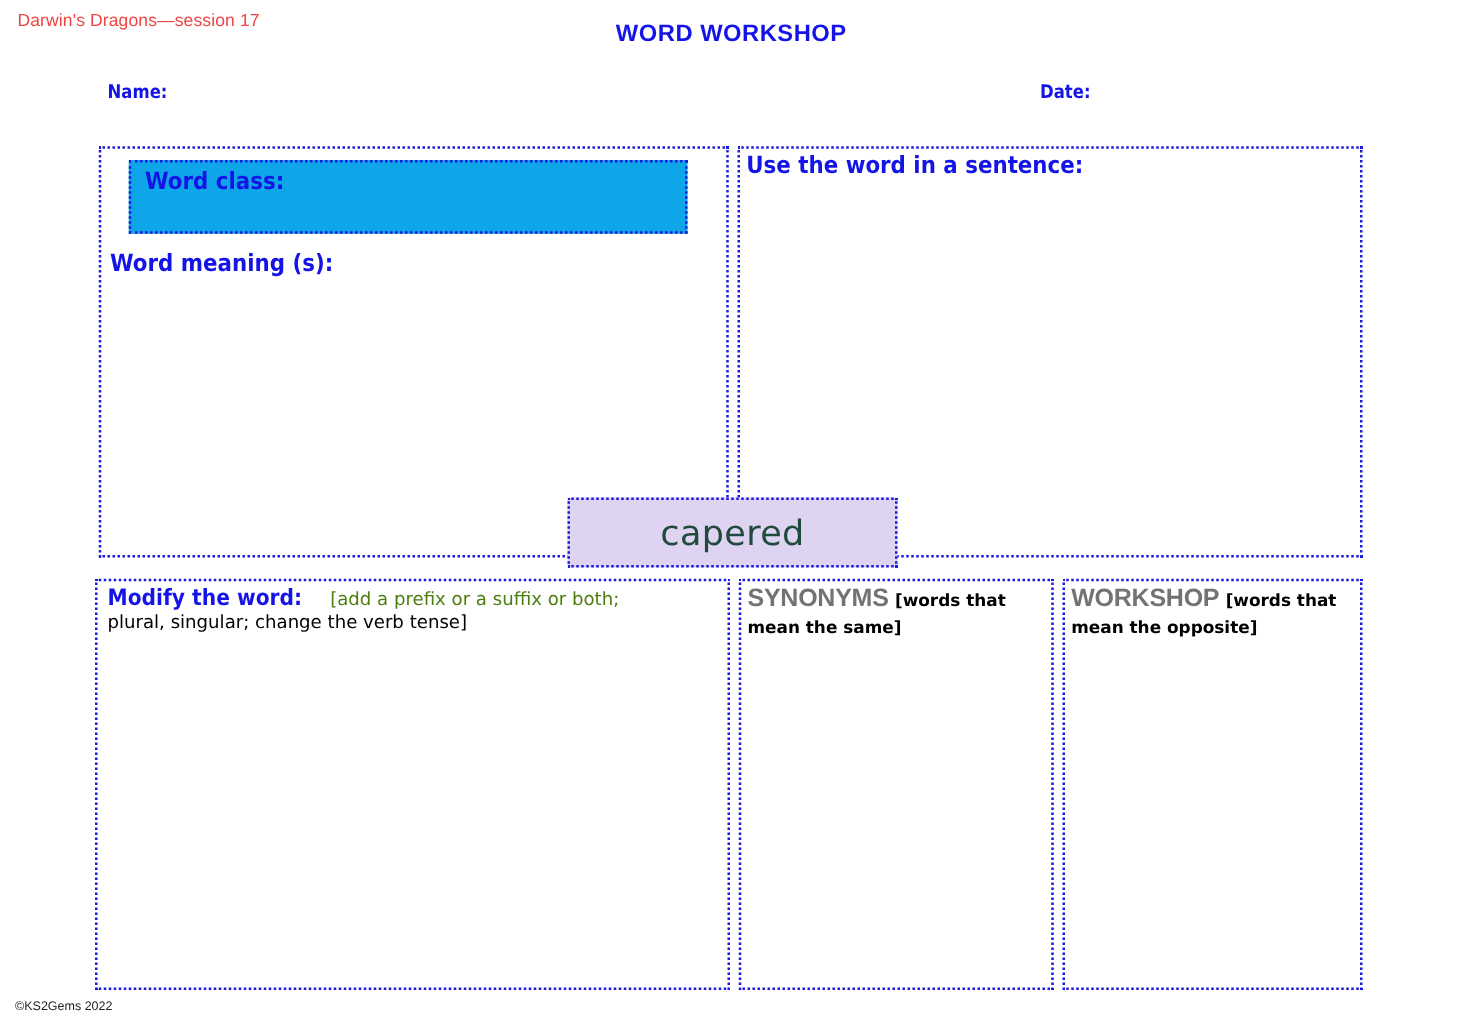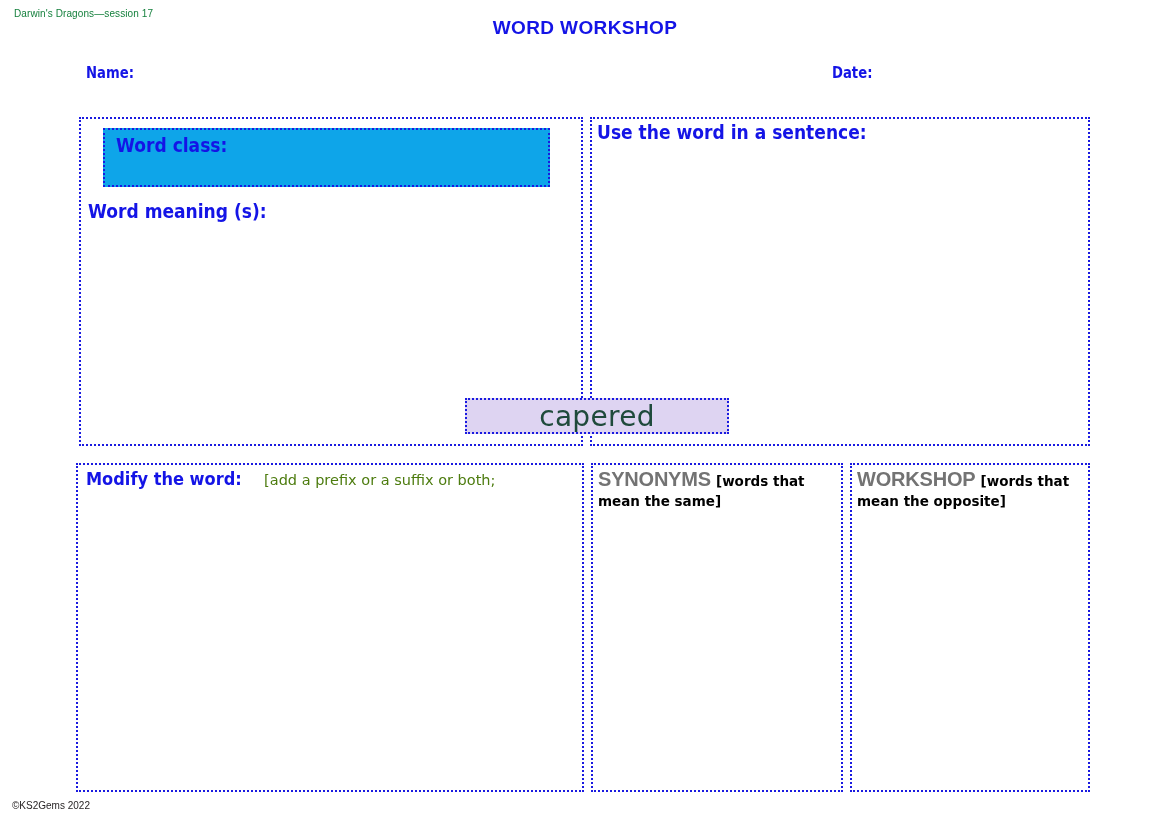--- a/index.html
+++ b/index.html
@@ -14,22 +14,22 @@
     font-family: "DejaVu Sans", sans-serif;
     overflow: hidden;
   }
 
   
   .session-label {
     position: absolute;
     left: 14px;
     top: 8px;
     font-family: "Liberation Sans", sans-serif;
-    font-size: 10px;
-    color: #15803d;
+    font-size: 14px;
+    color: #ef4444;
     letter-spacing: 0.1px;
     white-space: nowrap;
   }
 
   .sheet-title {
     position: absolute;
     left: 0;
     right: 0;
     top: 17px;
     text-align: center;
@@ -129,28 +129,29 @@
     font-size: 19px;
     color: #1414e6;
     transform: scaleX(0.9);
     transform-origin: left center;
     white-space: nowrap;
   }
 
   
   .word-chip {
     position: absolute;
-    left: 465px;
+    left: 454px;
     top: 398px;
     width: 264px;
-    height: 36px;
+    height: 56px;
     background: #ded4f2;
     border: 2px dotted #1a1ae0;
     box-sizing: border-box;
     display: flex;
+    align-items: center;
     justify-content: center;
   }
   .word-chip-text {
     font-family: "DejaVu Sans", sans-serif;
     font-size: 28px;
     color: #1f4a3c;
     letter-spacing: 0.3px;
   }
 
   
@@ -231,20 +232,21 @@
 <div class="panel panel-sentence"></div>
 <div class="sentence-label">Use the word in a sentence:</div>
 
 <div class="panel panel-modify"></div>
 
 <div class="heading-block heading-modify">
   <div class="line1">
     <span class="hdr-blue-rounded">Modify the word:</span>
     <span class="hdr-note">[add a prefix or a suffix or both;</span>
   </div>
+  <div class="line2">plural, singular; change the verb tense]</div>
 </div>
 
 <div class="panel panel-synonyms"></div>
 
 <div class="heading-block heading-synonyms">
   <span class="hdr-blue-arial">SYNONYMS</span>
   <span class="hdr-note-bold">[words that mean the same]</span>
 </div>
 
 <div class="panel panel-antonyms"></div>

